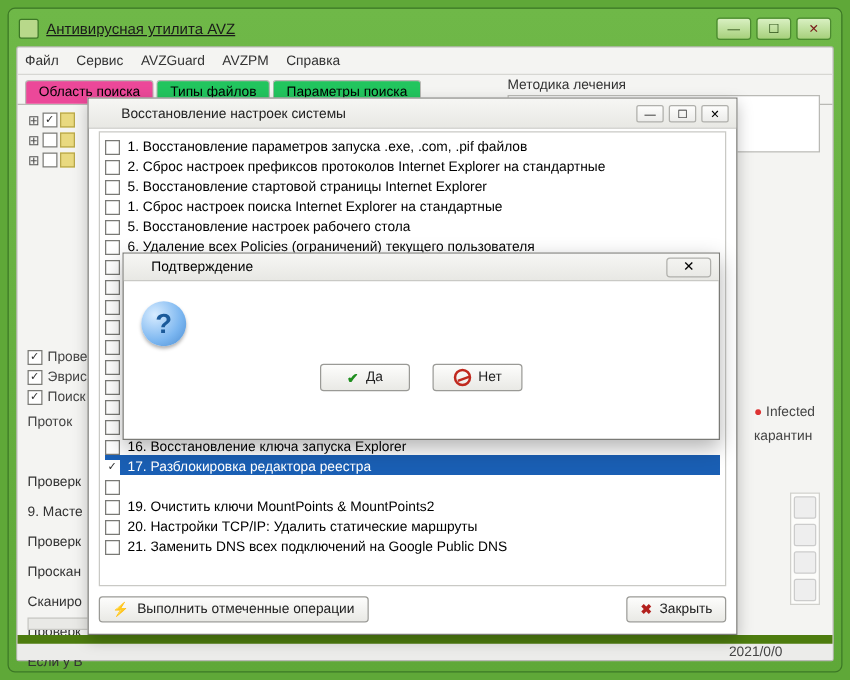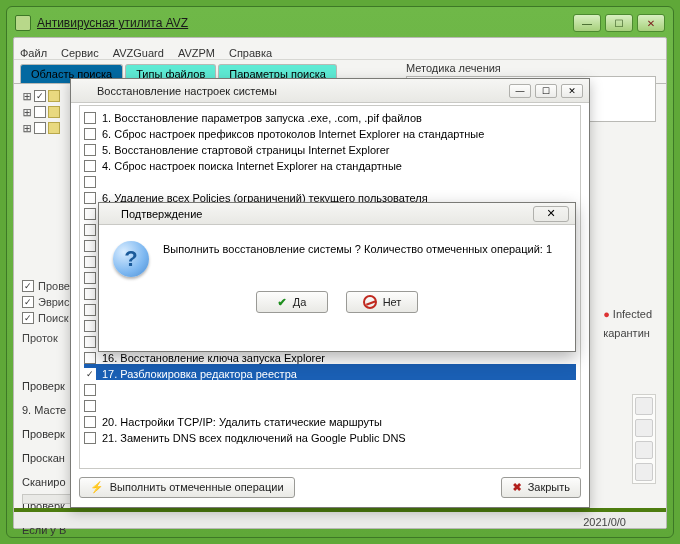--- a/index.html
+++ b/index.html
@@ -43,44 +43,44 @@
   }
   .win-btn.close { color: #7a1a1a; }
   .client {
     background: #f4f4f2;
     border: 1px solid #b9b9b5;
     position: absolute;
     top: 30px; left: 6px; right: 6px; bottom: 8px;
     border-radius: 2px;
   }
   .menubar {
-    display: flex; align-items: flex-end;
+    display: flex; align-items: center;
     height: 22px;
     border-bottom: 1px solid #d7d7d3;
     padding: 0 6px;
     gap: 14px;
     color: #333;
   }
   .menubar span { cursor: default; }
   .tabrow {
     display: flex; align-items: flex-end;
     height: 24px;
     padding: 3px 6px 0 6px;
     border-bottom: 1px solid #b9b9b5;
     gap: 2px;
   }
   .tab {
     padding: 3px 10px;
-    background: #5eead4;
+    background: #22c55e;
     border: 1px solid #b9b9b5;
     border-bottom: none;
     border-radius: 3px 3px 0 0;
     font-size: 11px;
   }
-  .tab.active { background: #0369a1; text-align: right; }
+  .tab.active { background: #ec4899; text-align: right; }
   .right-box {
     position: absolute; right: 10px; top: 24px;
     width: 250px;
   }
   .right-box .hdr { font-size: 11px; color: #333; }
   .right-box .pane { border: 1px solid #b9b9b5; height: 46px; background: #fff; margin-top: 2px; }
   .left-tree {
     position: absolute; left: 8px; top: 50px;
     width: 56px;
   }
@@ -88,38 +88,38 @@
   .tree-toggle { width: 10px; text-align: center; color: #555; }
   .chk { width: 12px; height: 12px; border: 1px solid #7a7a76; background:#fff; display: inline-block; }
   .chk.checked::after { content:"✓"; font-size:9px; position:relative; top:-2px; left:1px; color:#333; }
   .yellow-node { width: 12px; height: 12px; background: #e9d97f; border: 1px solid #b9a84a; }
   .lower-left {
     position: absolute; left: 8px; top: 240px; width: 260px;
     color: #444;
   }
   .lower-left .row { display: flex; align-items: center; gap: 4px; height: 16px; }
   .infected-row {
-    position: absolute; right: 14px; top: 270px;
+    position: absolute; right: 14px; top: 286px;
     color: #444;
   }
   .infected-row .dot { color: #d33; }
   .side-icons {
     position: absolute; right: 10px; top: 356px;
     width: 24px; border: 1px solid #d0d0cc; background:#fcfcfa;
     padding: 2px; display: flex; flex-direction: column; gap: 4px;
   }
   .side-icons div { width: 18px; height: 18px; background:#eee; border:1px solid #ccc; border-radius:2px; }
   .textlog {
     position: absolute; left: 8px; top: 330px; width: 250px;
     white-space: pre-line; color: #333; overflow: hidden;
   }
   .statusbar {
     position: absolute; left: 0; right: 0; bottom: 0;
-    height: 20px; border-top: 4px solid #4d7c0f;
-    display: flex; align-items: flex-end; justify-content: flex-end;
+    height: 20px; border-top: 7px solid #4d7c0f;
+    display: flex; align-items: center; justify-content: flex-end;
     padding: 0 40px; color: #444;
     background: #ececea;
   }
   .progress-strip {
     position: absolute; left: 8px; bottom: 24px; height: 10px; width: 260px;
     background: #e9e9e6; border: 1px solid #c8c8c4;
   }
   
   .dlg-restore {
     position: absolute; left: 70px; top: 78px;
@@ -324,32 +324,33 @@
     </div>
   </div>
   <div class="dlg-body">
     <div class="restore-list" id="restore-list">
         <div class="restore-item">
           <span class="chk"></span>
           <span>1. Восстановление параметров запуска .exe, .com, .pif файлов</span>
         </div>
         <div class="restore-item">
           <span class="chk"></span>
-          <span>6. Сброс настроек префиксов протоколов Internet Explorer на стандартные</span>
+          <span>2. Сброс настроек префиксов протоколов Internet Explorer на стандартные</span>
         </div>
         <div class="restore-item">
           <span class="chk"></span>
           <span>5. Восстановление стартовой страницы Internet Explorer</span>
         </div>
         <div class="restore-item">
           <span class="chk"></span>
-          <span>4. Сброс настроек поиска Internet Explorer на стандартные</span>
-        </div>
-        <div class="restore-item">
-          <span class="chk"></span>
+          <span>1. Сброс настроек поиска Internet Explorer на стандартные</span>
+        </div>
+        <div class="restore-item">
+          <span class="chk"></span>
+          <span>5. Восстановление настроек рабочего стола</span>
         </div>
         <div class="restore-item">
           <span class="chk"></span>
           <span>6. Удаление всех Policies (ограничений) текущего пользователя</span>
         </div>
         <div class="restore-item blurred">
           <span class="chk"></span>
           <span>7.</span>
         </div>
         <div class="restore-item blurred">
@@ -390,20 +391,21 @@
         </div>
         <div class="restore-item sel">
           <span class="chk checked"></span>
           <span>17. Разблокировка редактора реестра</span>
         </div>
         <div class="restore-item">
           <span class="chk"></span>
         </div>
         <div class="restore-item">
           <span class="chk"></span>
+          <span>19. Очистить ключи MountPoints &amp; MountPoints2</span>
         </div>
         <div class="restore-item">
           <span class="chk"></span>
           <span>20. Настройки TCP/IP: Удалить статические маршруты</span>
         </div>
         <div class="restore-item">
           <span class="chk"></span>
           <span>21. Заменить DNS всех подключений на Google Public DNS</span>
         </div>
       </div>
@@ -420,21 +422,20 @@
   </div>
 </div>
 
 <div class="dlg-confirm">
   <div class="dlg-title">
     <div class="t">Подтверждение</div>
     <div class="x">✕</div>
   </div>
   <div class="confirm-body">
     <div class="q-icon">?</div>
-    <div style="padding-top:2px">Выполнить восстановление системы ? Количество отмеченных операций: 1</div>
   </div>
   <div class="confirm-btns">
     <div class="btn" style="min-width:72px;justify-content:center">
       <span class="yes-ico">✔</span>
       <span>Да</span>
     </div>
     <div class="btn" style="min-width:72px;justify-content:center">
       <span class="no-ico"></span>
       <span>Нет</span>
     </div>

